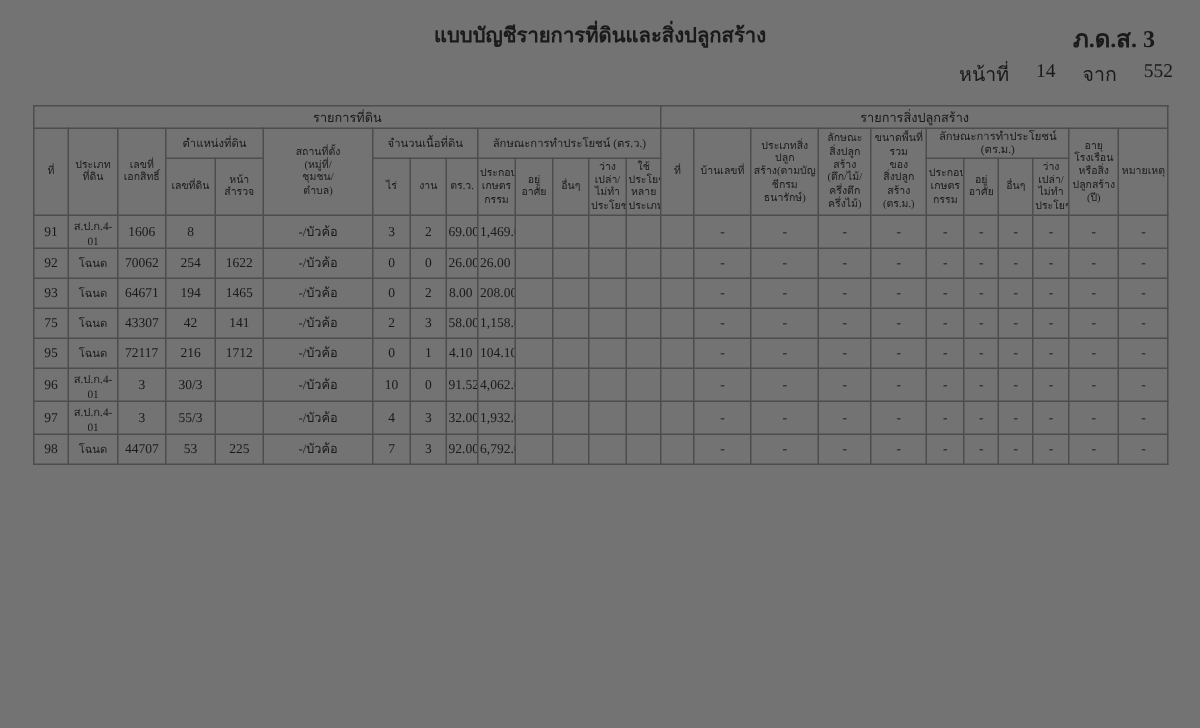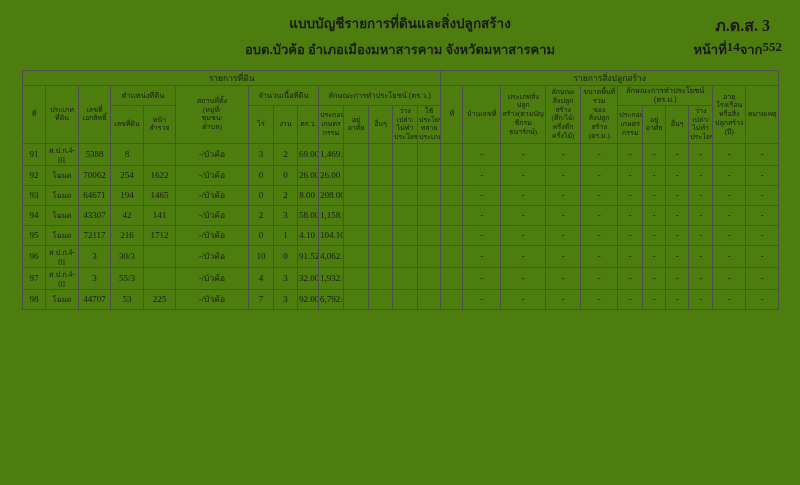--- a/index.html
+++ b/index.html
@@ -4,40 +4,40 @@
 <style>
   * { box-sizing: border-box; }
   html, body { margin: 0; padding: 0; }
   body {
     width: 800px; height: 485px;
     background: #ffffff;
     font-family: "Liberation Serif", serif;
     color: #1a1a1a;
     overflow: hidden;
   }
-  .page { position: relative; width: 800px; height: 485px; background: #4d7c0f; }
+  .page { position: relative; width: 800px; height: 485px; background: #737373; }
 
   
   .doc-header { position: absolute; top: 0; left: 0; width: 100%; height: 70px; }
   .title {
     position: absolute; top: 12px; left: 0; width: 100%;
     text-align: center; font-size: 13.5px; font-weight: bold;
   }
   .form-code {
     position: absolute; top: 13px; right: 30px;
     font-size: 16px; font-weight: bold;
   }
   .subtitle {
     position: absolute; top: 39px; left: 0; width: 100%;
     text-align: center; font-size: 13px; font-weight: bold;
   }
   .page-info {
     position: absolute; top: 39px; right: 18px;
-    display: flex; 
-    font-size: 13px; font-weight: bold;
+    display: flex; gap: 18px;
+    font-size: 13px; font-weight: normal;
   }
   .page-info span { display: inline-block; }
 
   
   table.land-table {
     position: absolute; left: 22px; top: 70px;
     width: 756px;
     border-collapse: collapse;
     table-layout: fixed;
   }
@@ -71,21 +71,20 @@
   col.c25{width:33px}
 </style>
 </head>
 <body>
 
 <div class="page">
 
   <div class="doc-header">
     <div class="title">แบบบัญชีรายการที่ดินและสิ่งปลูกสร้าง</div>
     <div class="form-code">ภ.ด.ส. 3</div>
-    <div class="subtitle">อบต.บัวค้อ อำเภอเมืองมหาสารคาม จังหวัดมหาสารคาม</div>
     <div class="page-info">
       <span>หน้าที่</span>
       <span>14</span>
       <span>จาก</span>
       <span>552</span>
     </div>
   </div>
 
   <table class="land-table">
     <colgroup>
@@ -179,21 +178,21 @@
         <th>อื่นๆ</th>
         <th>ว่างเปล่า/
 ไม่ทำ
 ประโยชน์</th>
       </tr>
     </thead>
     <tbody>
         <tr>
           <td class="col-1">91</td>
           <td class="col-2">ส.ป.ก.4-01</td>
-          <td class="col-3">5388</td>
+          <td class="col-3">1606</td>
           <td class="col-4">8</td>
           <td class="col-5"></td>
           <td class="col-6">-/บัวค้อ</td>
           <td class="col-7">3</td>
           <td class="col-8">2</td>
           <td class="col-9">69.00</td>
           <td class="col-10">1,469.00</td>
           <td class="col-11"></td>
           <td class="col-12"></td>
           <td class="col-13"></td>
@@ -258,21 +257,21 @@
           <td class="col-18">-</td>
           <td class="col-19">-</td>
           <td class="col-20">-</td>
           <td class="col-21">-</td>
           <td class="col-22">-</td>
           <td class="col-23">-</td>
           <td class="col-24">-</td>
           <td class="col-25">-</td>
         </tr>
         <tr>
-          <td class="col-1">94</td>
+          <td class="col-1">75</td>
           <td class="col-2">โฉนด</td>
           <td class="col-3">43307</td>
           <td class="col-4">42</td>
           <td class="col-5">141</td>
           <td class="col-6">-/บัวค้อ</td>
           <td class="col-7">2</td>
           <td class="col-8">3</td>
           <td class="col-9">58.00</td>
           <td class="col-10">1,158.00</td>
           <td class="col-11"></td>

